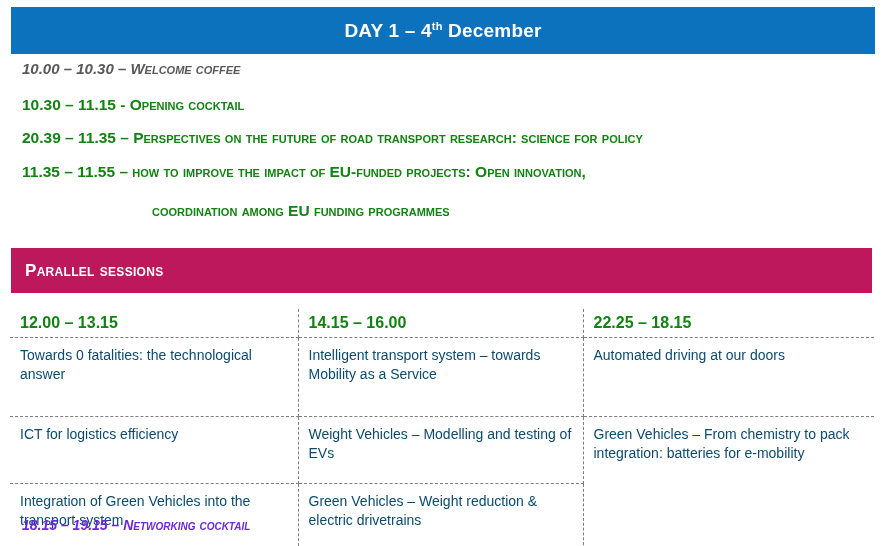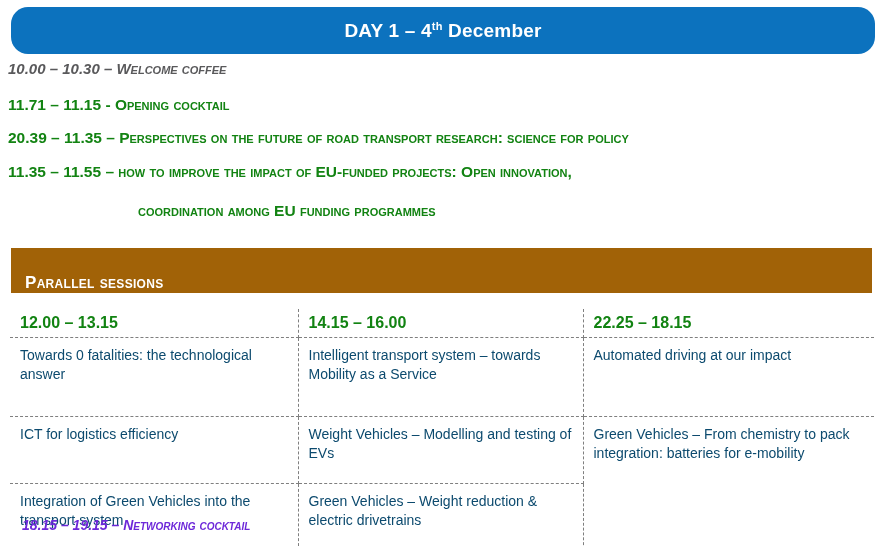--- a/index.html
+++ b/index.html
@@ -26,39 +26,38 @@
   .day-bar {
     position: absolute;
     left: 11px;
     top: 7px;
     width: 864px;
     height: 47px;
     background: #0C72BE;
     display: flex;
     align-items: center;
     justify-content: center;
-    border-radius: 17px;
   }
   .day-bar-title {
     color: #ffffff;
     font-weight: bold;
     font-size: 19px;
     letter-spacing: 0.2px;
     font-family: "Liberation Sans", sans-serif;
   }
   .day-bar-title sup {
     font-size: 11px;
     vertical-align: super;
     line-height: 0;
   }
 
   
   .agenda {
     position: absolute;
-    left: 8px;
+    left: 22px;
     top: 60px;
     width: 850px;
   }
   .agenda-line {
     font-size: 15.5px;
     line-height: 1.25;
     margin-bottom: 14px;
     white-space: nowrap;
   }
   .agenda-line.welcome {
@@ -80,23 +79,23 @@
     padding-left: 130px;
   }
 
   
   .sessions-banner {
     position: absolute;
     left: 11px;
     top: 248px;
     width: 861px;
     height: 45px;
-    background: #a16207;
+    background: #be185d;
     display: flex;
-    align-items: flex-end;
+    align-items: center;
   }
   .sessions-banner-label {
     color: #ffffff;
     font-weight: bold;
     font-size: 17px;
     font-variant: small-caps;
     padding-left: 14px;
     letter-spacing: 0.3px;
   }
 
@@ -151,21 +150,21 @@
 <div class="page">
 
   <div class="day-bar">
     <div class="day-bar-title"><span>DAY 1 – 4</span><sup>th</sup><span> December</span></div>
   </div>
 
   <div class="agenda">
 
     <div class="agenda-line welcome"><span>10.00 – 10.30 – </span><span class="sc">Welcome coffee</span></div>
 
-    <div class="agenda-line green"><span>11.71 – 11.15 - </span><span class="sc">Opening cocktail</span></div>
+    <div class="agenda-line green"><span>10.30 – 11.15 - </span><span class="sc">Opening cocktail</span></div>
 
     <div class="agenda-line green"><span>20.39 – 11.35 – </span><span class="sc">Perspectives on the future of road transport research: science for policy</span></div>
 
     <div class="agenda-line green wrap"><span>11.35 – 11.55 – </span><span class="sc">how to improve the impact of EU-funded projects: Open innovation,</span><span class="sc second-row">coordination among EU funding programmes</span></div>
 
   </div>
 
   <div class="sessions-banner">
     <span class="sessions-banner-label">Parallel sessions</span>
   </div>
@@ -179,21 +178,21 @@
     <tbody>
       <tr class="time-head">
         <td class="vline-r">12.00 – 13.15</td>
         <td class="vline-r">14.15 – 16.00</td>
         <td>22.25 – 18.15</td>
       </tr>
 
       <tr>
         <td class="vline-r hline-b cell-tall">Towards 0 fatalities: the technological answer</td>
         <td class="vline-r hline-b cell-tall">Intelligent transport system – towards Mobility as a Service</td>
-        <td class="hline-b cell-tall">Automated driving at our impact</td>
+        <td class="hline-b cell-tall">Automated driving at our doors</td>
       </tr>
 
       <tr>
         <td class="vline-r hline-b cell-mid">ICT for logistics efficiency</td>
         <td class="vline-r hline-b cell-mid">Weight Vehicles – Modelling and testing of EVs</td>
         <td class="hline-b" rowspan="2">Green Vehicles – From chemistry to pack integration: batteries for e-mobility</td>
       </tr>
 
       <tr>
         <td class="vline-r hline-b cell-mid">Integration of Green Vehicles into the transport system</td>

